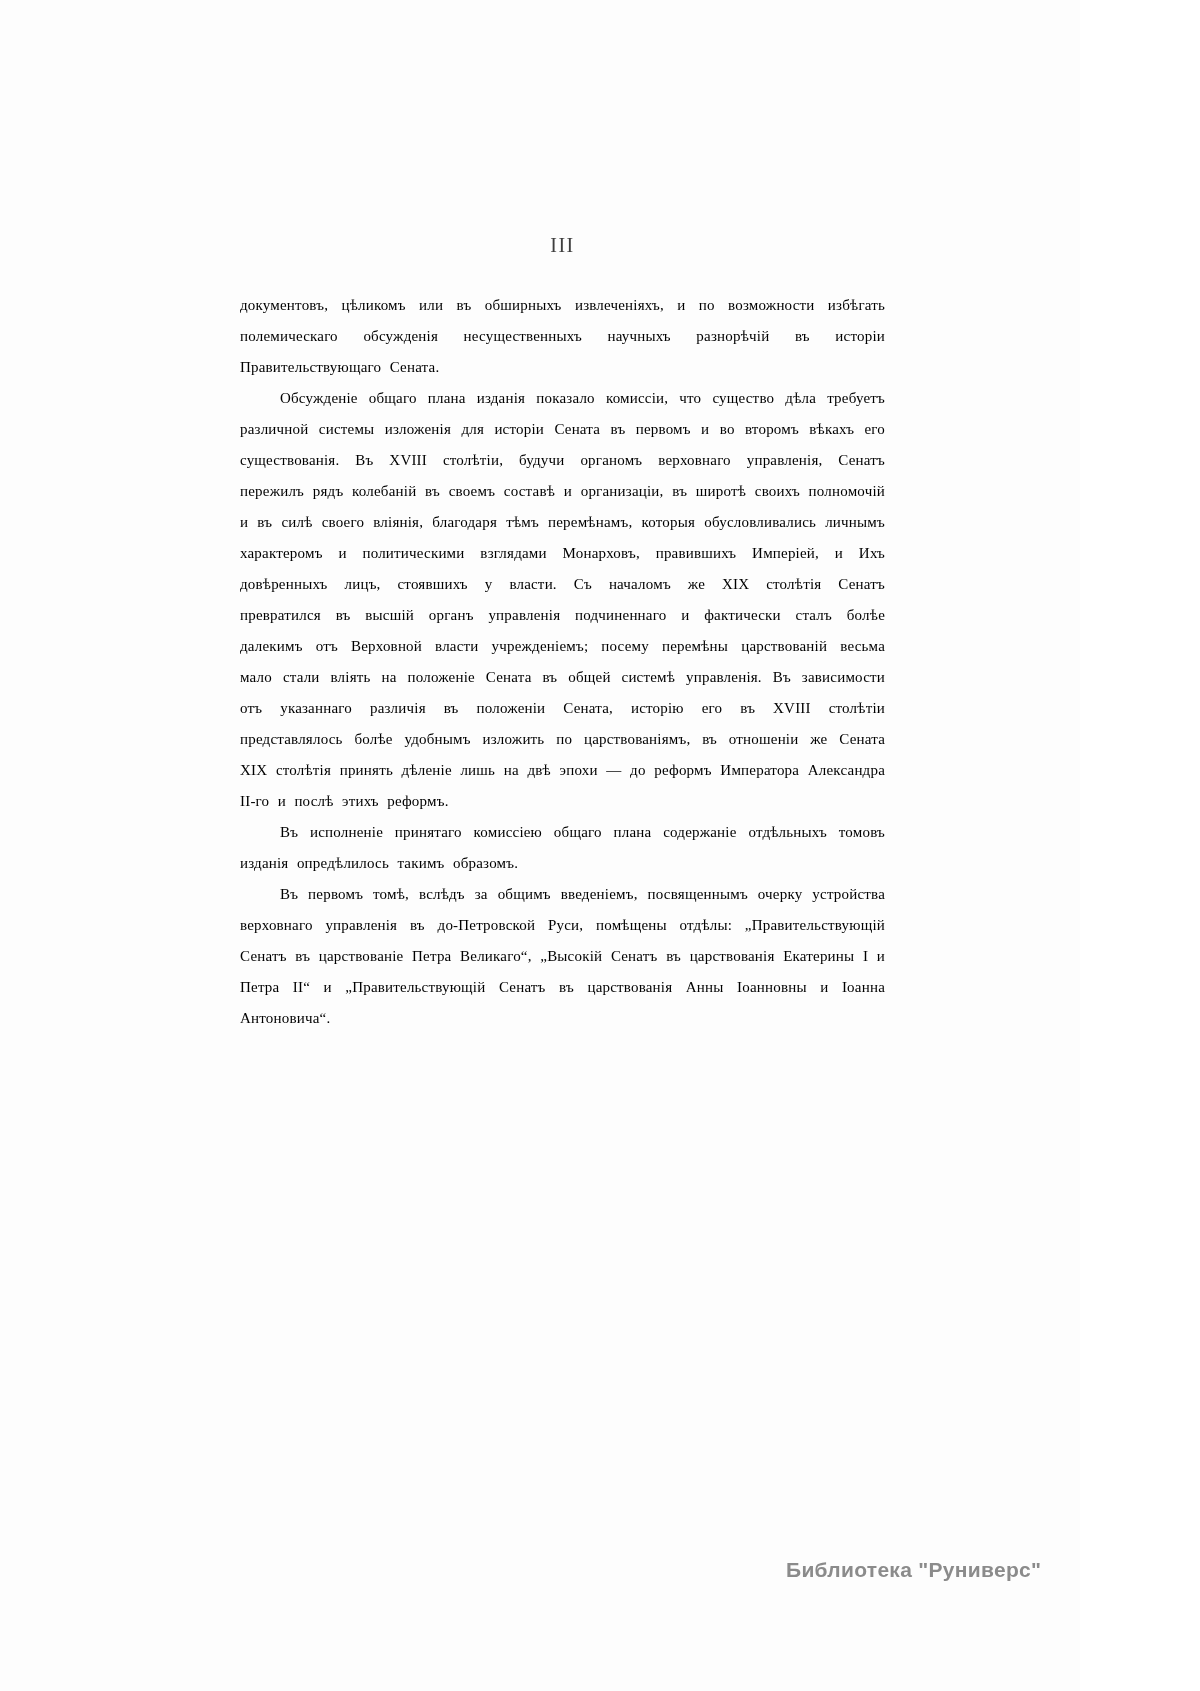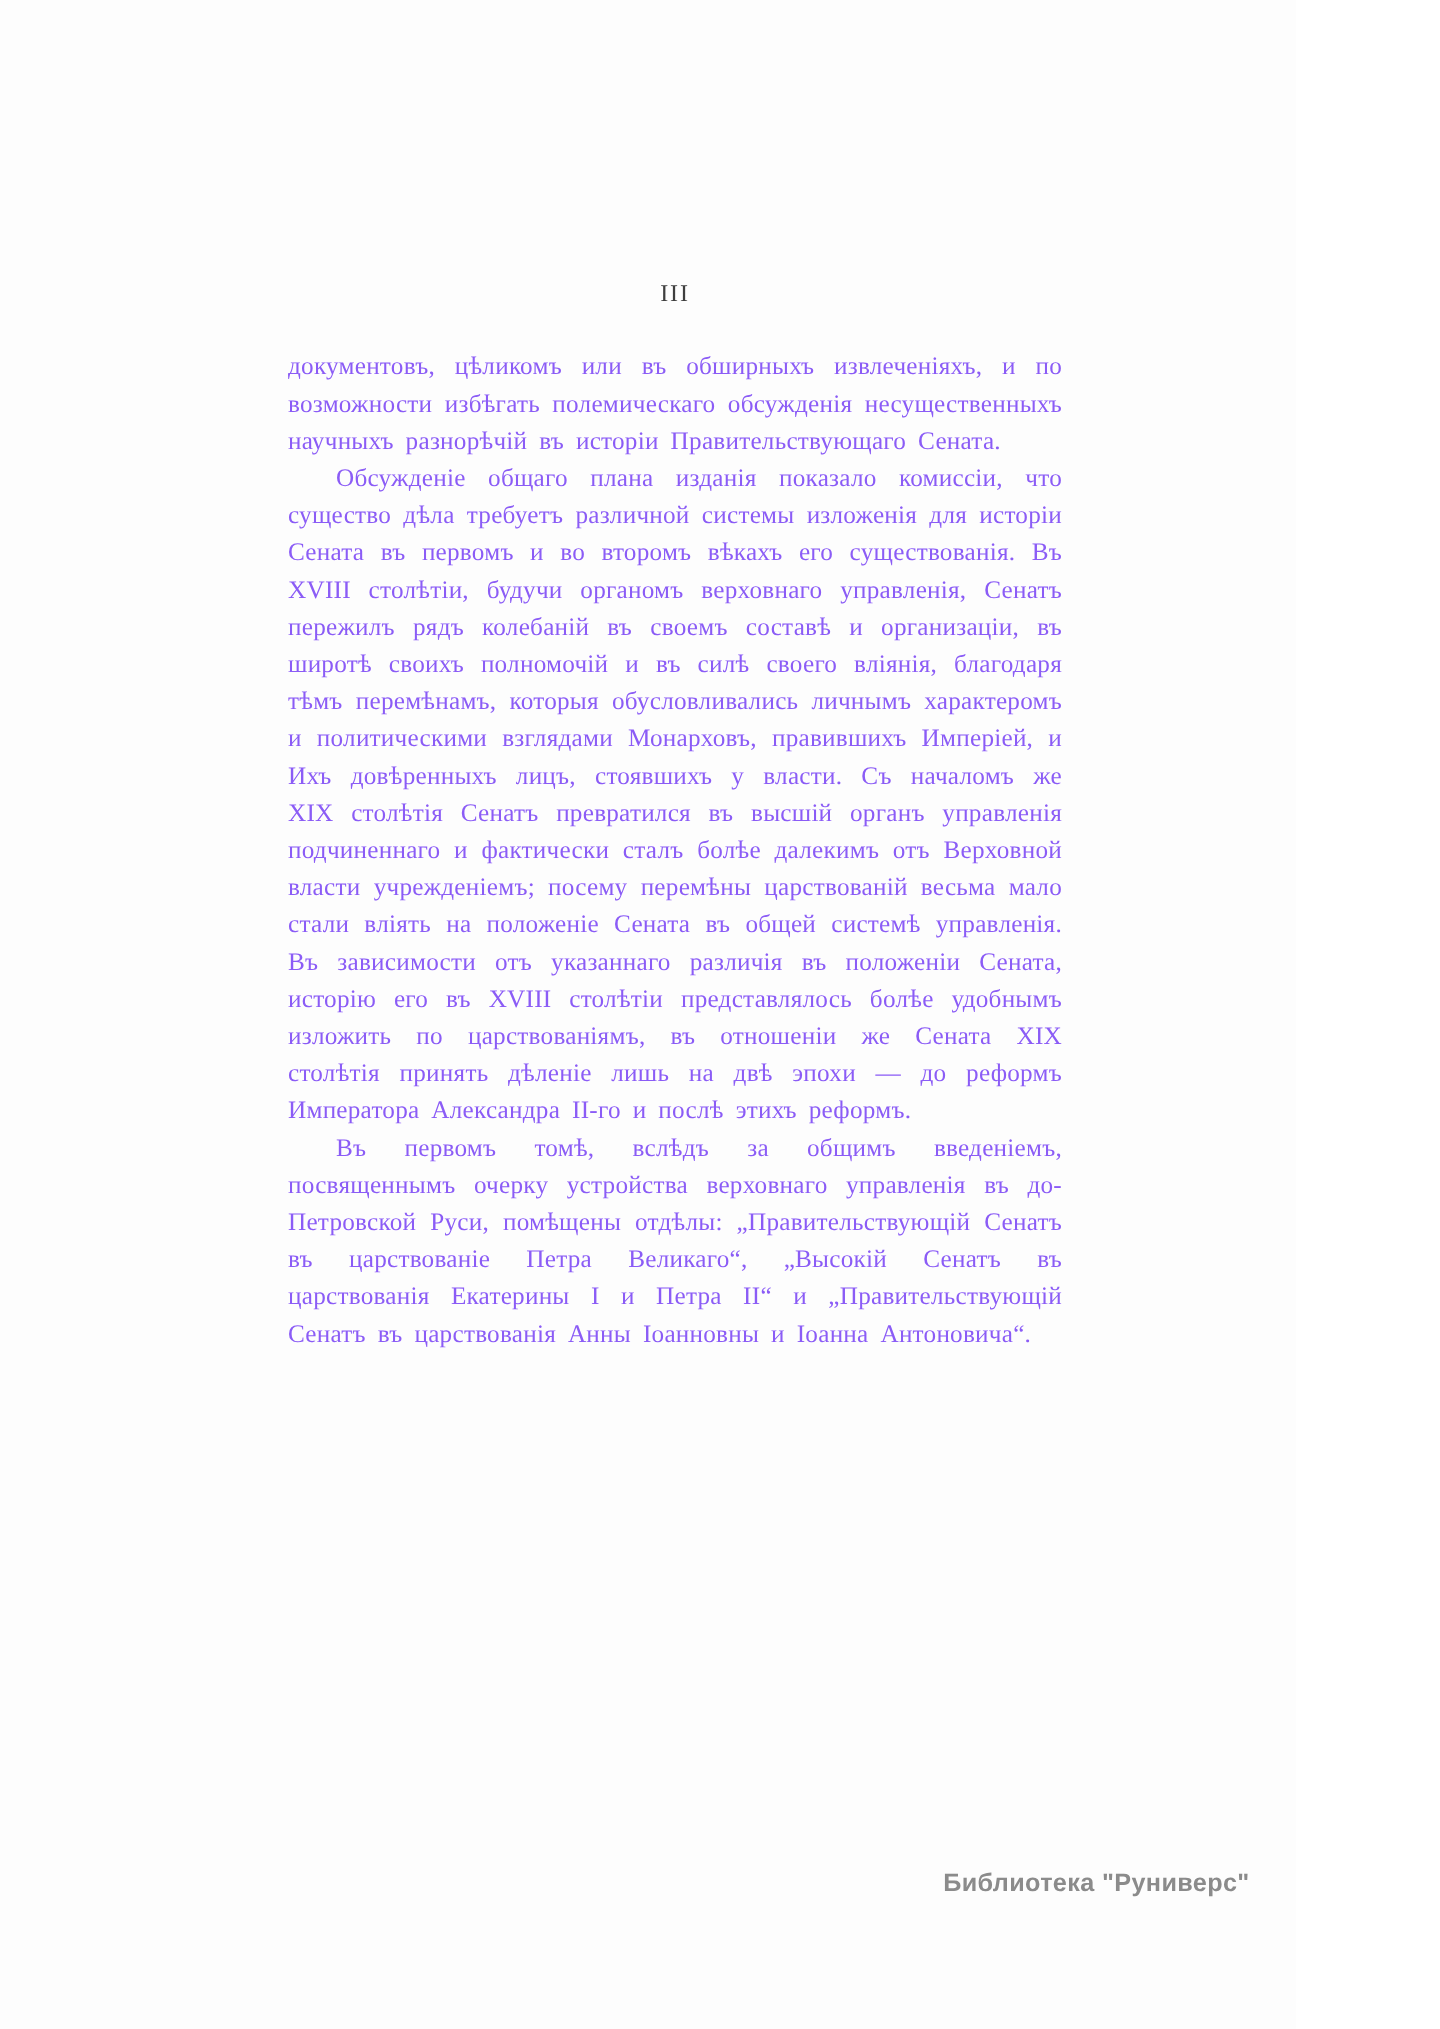--- a/index.html
+++ b/index.html
@@ -24,22 +24,22 @@
     text-align: center;
     font-size: 20px;
     letter-spacing: 1.5px;
     color: #3e3e3e;
   }
   .text-block {
     position: absolute;
     top: 290px;
     left: 240px;
     width: 645px;
-    color: #8b5cf6;
-    font-size: 21px;
+    color: #000000;
+    font-size: 15px;
     line-height: 31px;
     text-align: justify;
     letter-spacing: 0.2px;
     word-spacing: 4.5px;
   }
   .text-block p {
     margin: 0;
     text-indent: 40px;
   }
   .text-block p.continuation {
@@ -59,18 +59,19 @@
 </head>
 <body>
 
 <div class="scan-page">
 
   <div class="page-number">III</div>
 
   <div class="text-block">
     <p class="continuation">документовъ, цѣликомъ или въ обширныхъ извлеченіяхъ, и по возможности избѣгать полемическаго обсужденія несущественныхъ научныхъ разнорѣчій въ исторіи Правительствующаго Сената.</p>
     <p>Обсужденіе общаго плана изданія показало комиссіи, что существо дѣла требуетъ различной системы изложенія для исторіи Сената въ первомъ и во второмъ вѣкахъ его существованія. Въ XVIII столѣтіи, будучи органомъ верховнаго управленія, Сенатъ пережилъ рядъ колебаній въ своемъ составѣ и организаціи, въ широтѣ своихъ полномочій и въ силѣ своего вліянія, благодаря тѣмъ перемѣнамъ, которыя обусловливались личнымъ характеромъ и политическими взглядами Монарховъ, правившихъ Имперіей, и Ихъ довѣренныхъ лицъ, стоявшихъ у власти. Съ началомъ же XIX столѣтія Сенатъ превратился въ высшій органъ управленія подчиненнаго и фактически сталъ болѣе далекимъ отъ Верховной власти учрежденіемъ; посему перемѣны царствованій весьма мало стали вліять на положеніе Сената въ общей системѣ управленія. Въ зависимости отъ указаннаго различія въ положеніи Сената, исторію его въ XVIII столѣтіи представлялось болѣе удобнымъ изложить по царствованіямъ, въ отношеніи же Сената XIX столѣтія принять дѣленіе лишь на двѣ эпохи — до реформъ Императора Александра II-го и послѣ этихъ реформъ.</p>
+    <p>Въ исполненіе принятаго комиссіею общаго плана содержаніе отдѣльныхъ томовъ изданія опредѣлилось такимъ образомъ.</p>
     <p>Въ первомъ томѣ, вслѣдъ за общимъ введеніемъ, посвященнымъ очерку устройства верховнаго управленія въ до-Петровской Руси, помѣщены отдѣлы: „Правительствующій Сенатъ въ царствованіе Петра Великаго“, „Высокій Сенатъ въ царствованія Екатерины I и Петра II“ и „Правительствующій Сенатъ въ царствованія Анны Іоанновны и Іоанна Антоновича“.</p>
   </div>
 
   <div class="watermark">Библиотека "Руниверс"</div>
 
 </div>
 
 </body></html>

